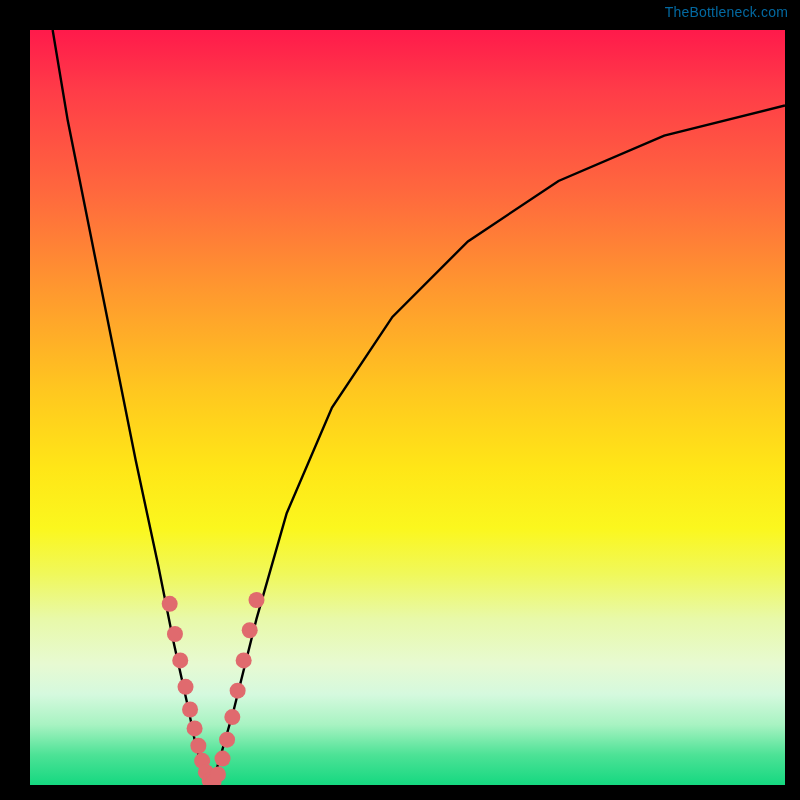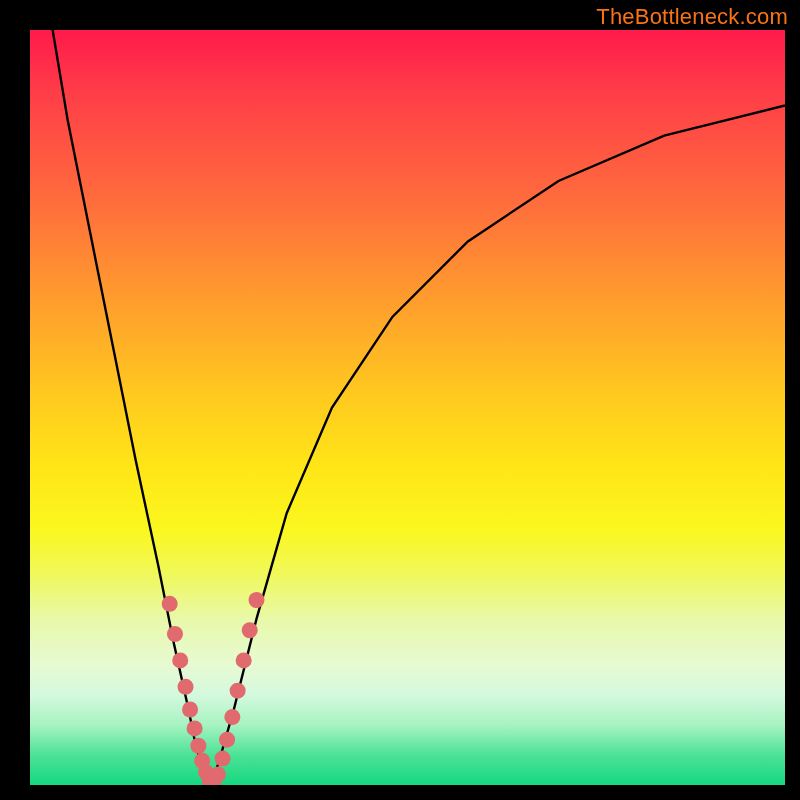--- a/index.html
+++ b/index.html
@@ -37,22 +37,22 @@
       #d5f9de 88%,
       #a8f3c2 92%,
       #4de296 96%,
       #15d880 100%
     );
   }
   .watermark {
     position: absolute;
     top: 4px;
     right: 12px;
-    color: #f97316;
-    font-size: 22px;
+    color: #0369a1;
+    font-size: 14px;
     font-weight: 500;
     letter-spacing: 0.2px;
     z-index: 5;
   }
   svg.curve {
     position: absolute;
     left: 0;
     top: 0;
     width: 755px;
     height: 755px;

